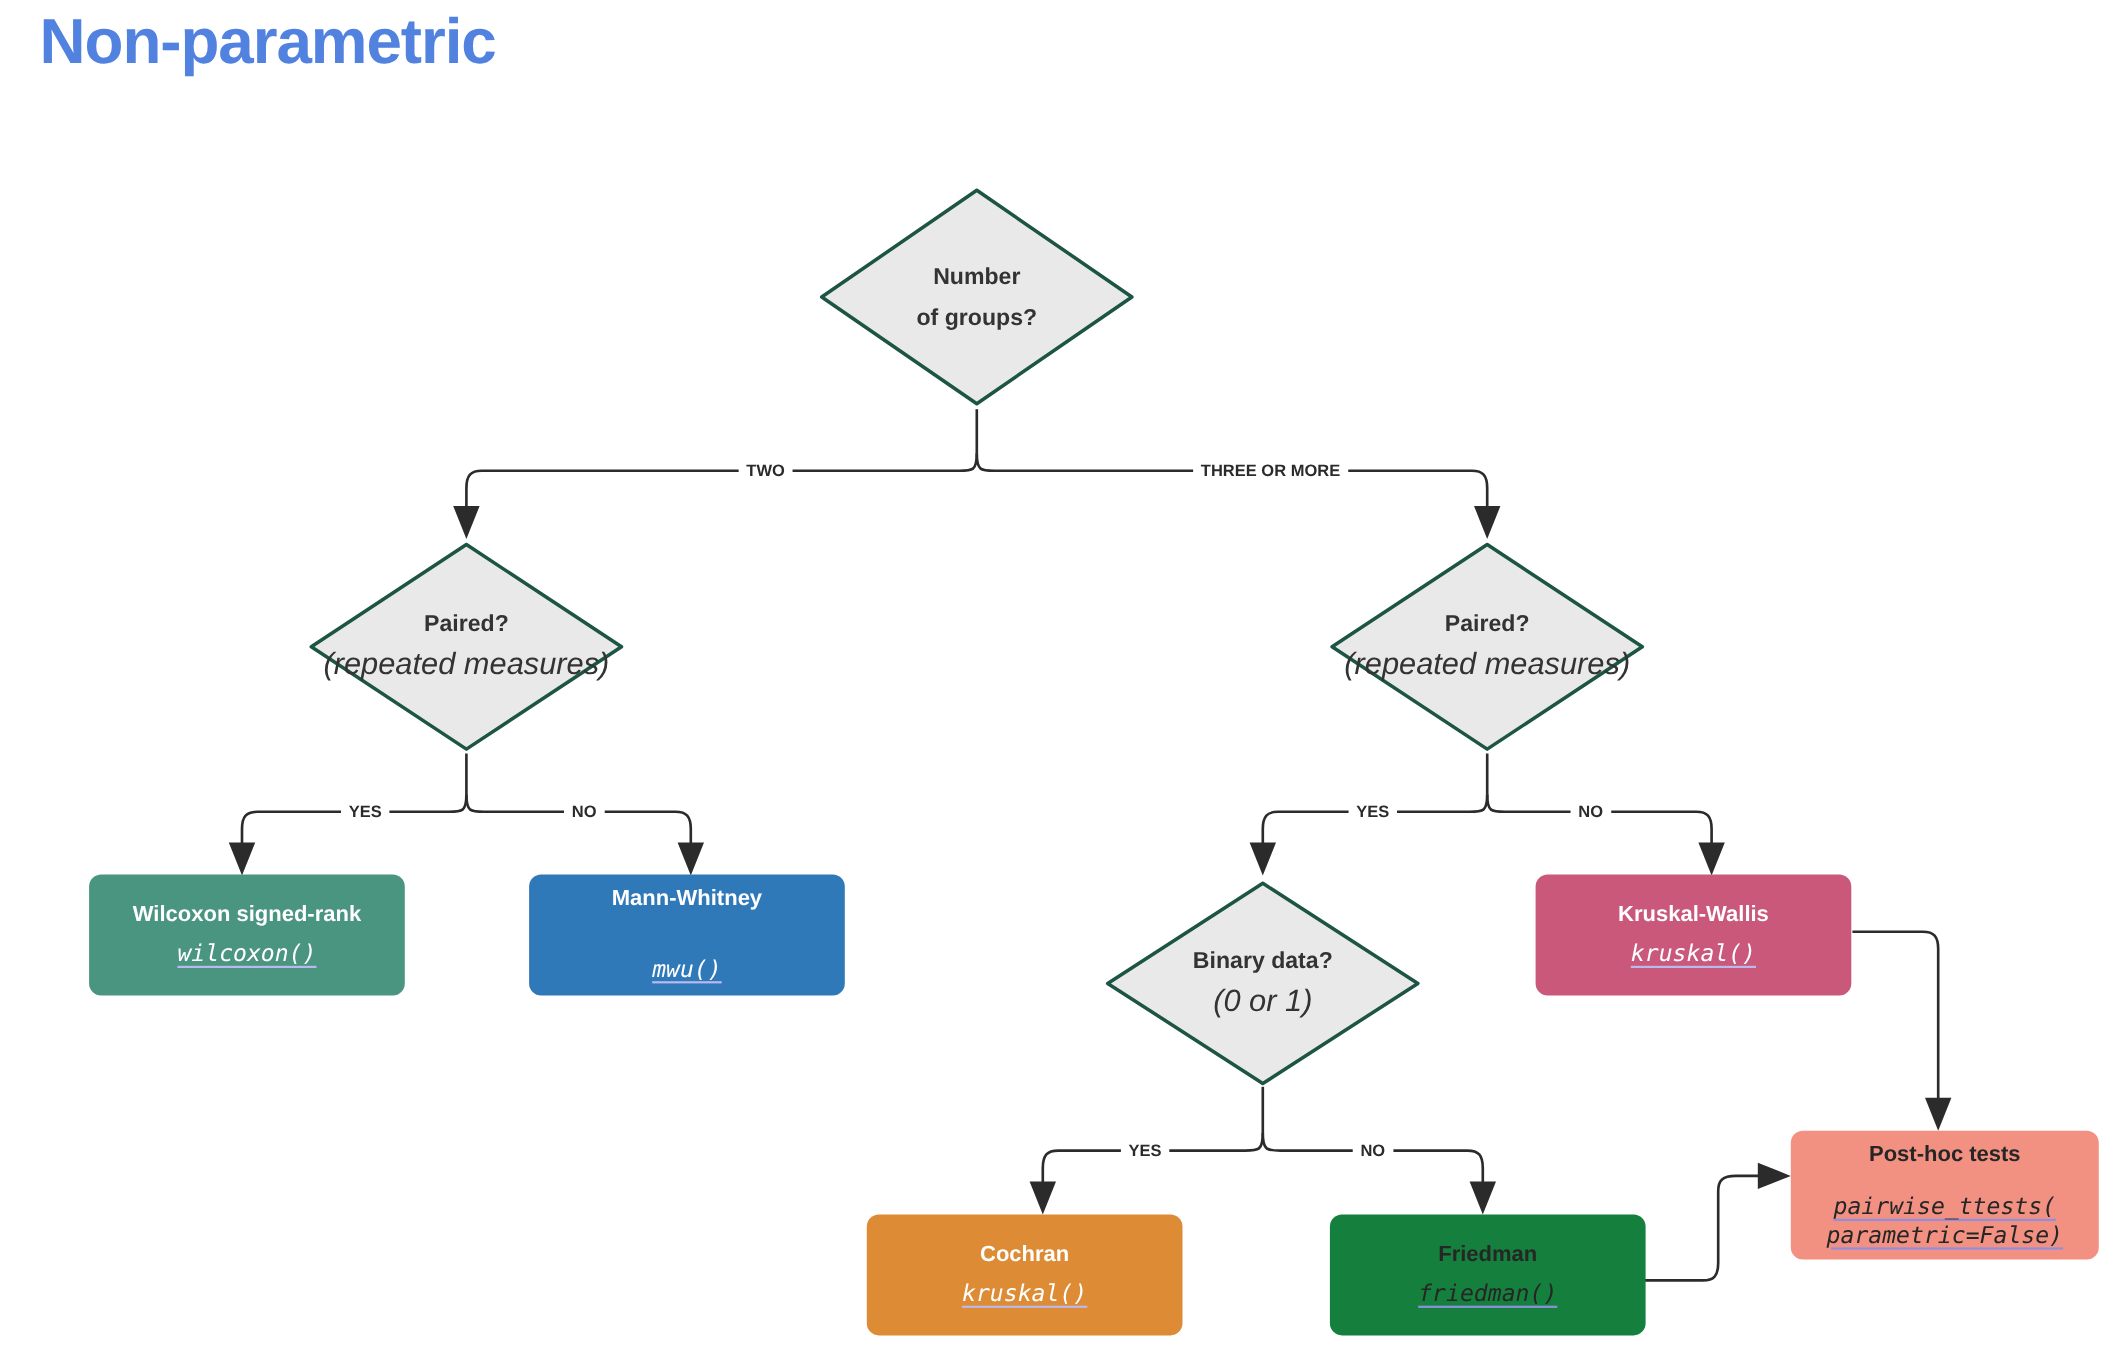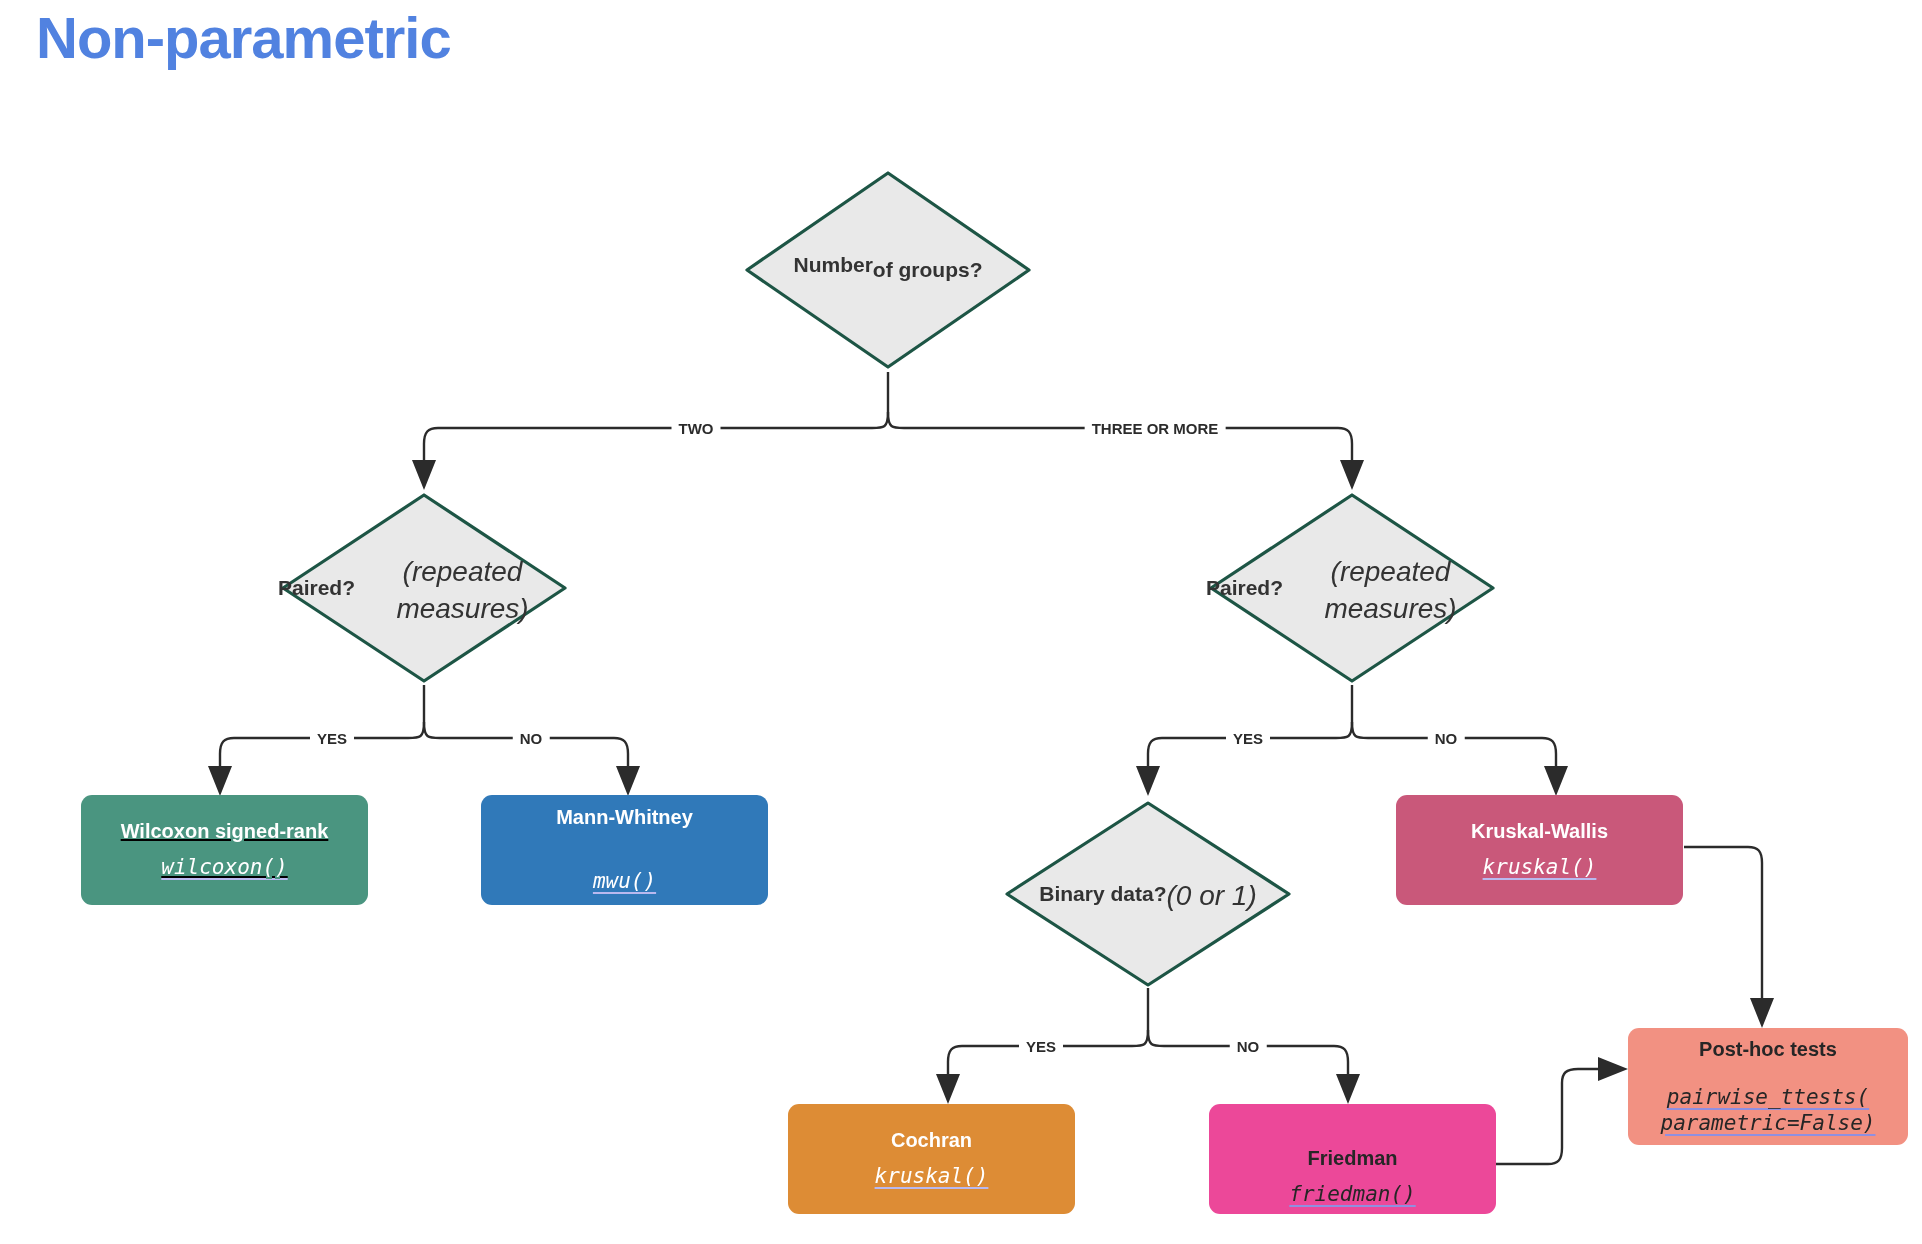--- a/index.html
+++ b/index.html
@@ -22,21 +22,21 @@
   #edges path{fill:none;stroke:#2b2b2b;stroke-width:2.4px;}
   #edges polygon{fill:#2b2b2b;}
 
   
   .diamond{position:absolute;}
   .diamond .dshape{
     position:absolute;left:0;top:0;width:100%;height:100%;
   }
   .diamond .dlabel{
     position:absolute;left:0;top:0;width:100%;height:100%;
-    display:flex;align-items:center;justify-content:center;
+    display:flex;flex-direction:column;align-items:center;justify-content:center;
     color:#333333;text-align:center;line-height:1.30;
     pointer-events:none;
   }
   .dlabel .l1{font-weight:bold;font-size:21px;}
   .dlabel .l2{font-style:italic;font-size:28px;margin-top:5px;}
   .dlabel.two-line .l1{font-weight:bold;font-size:21px;margin-bottom:10px;}
   .dlabel.two-line .l2{font-weight:bold;font-style:normal;font-size:21px;margin-top:0;}
 
   
   .rbox{
@@ -146,41 +146,41 @@
   <div class="diamond" style="left:1002px;top:798px;width:292px;height:192px;">
     <svg class="dshape" viewBox="0 0 292 192" preserveAspectRatio="none">
       <path d="M 146 5 L 287 96 L 146 187 L 5 96 Z" fill="#e9e9e9" stroke="#1d5545" stroke-width="3.2" stroke-linejoin="round"></path>
     </svg>
     <div class="dlabel">
       <span class="l1">Binary data?</span>
       <span class="l2">(0 or 1)</span>
     </div>
   </div>
 
-  <div class="rbox light" style="left:81px;top:795px;width:287px;height:110px;background:#4a9580;text-decoration:underline;">
+  <div class="rbox light" style="left:81px;top:795px;width:287px;height:110px;background:#4a9580;">
     <span class="rtitle">Wilcoxon signed-rank</span>
     <span class="rcode">wilcoxon()</span>
   </div>
 
   <div class="rbox light" style="left:481px;top:795px;width:287px;height:110px;background:#3079b9;gap:28px;">
     <span class="rtitle">Mann-Whitney</span>
     <span class="rcode">mwu()</span>
   </div>
 
   <div class="rbox light" style="left:1396px;top:795px;width:287px;height:110px;background:#c9587a;">
     <span class="rtitle">Kruskal-Wallis</span>
     <span class="rcode">kruskal()</span>
   </div>
 
   <div class="rbox light" style="left:788px;top:1104px;width:287px;height:110px;background:#dd8c35;">
     <span class="rtitle">Cochran</span>
     <span class="rcode">kruskal()</span>
   </div>
 
-  <div class="rbox dark" style="left:1209px;top:1104px;width:287px;height:110px;background:#ec4899;justify-content:flex-end;">
+  <div class="rbox dark" style="left:1209px;top:1104px;width:287px;height:110px;background:#15803d;">
     <span class="rtitle">Friedman</span>
     <span class="rcode">friedman()</span>
   </div>
 
   <div class="rbox dark" style="left:1628px;top:1028px;width:280px;height:117px;background:#f29182;">
     <span class="rtitle">Post-hoc tests</span>
     <span class="rcode" style="margin-top:23px;">pairwise_ttests(</span>
     <span class="rcode" style="margin-top:0;">parametric=False)</span>
   </div>
 

